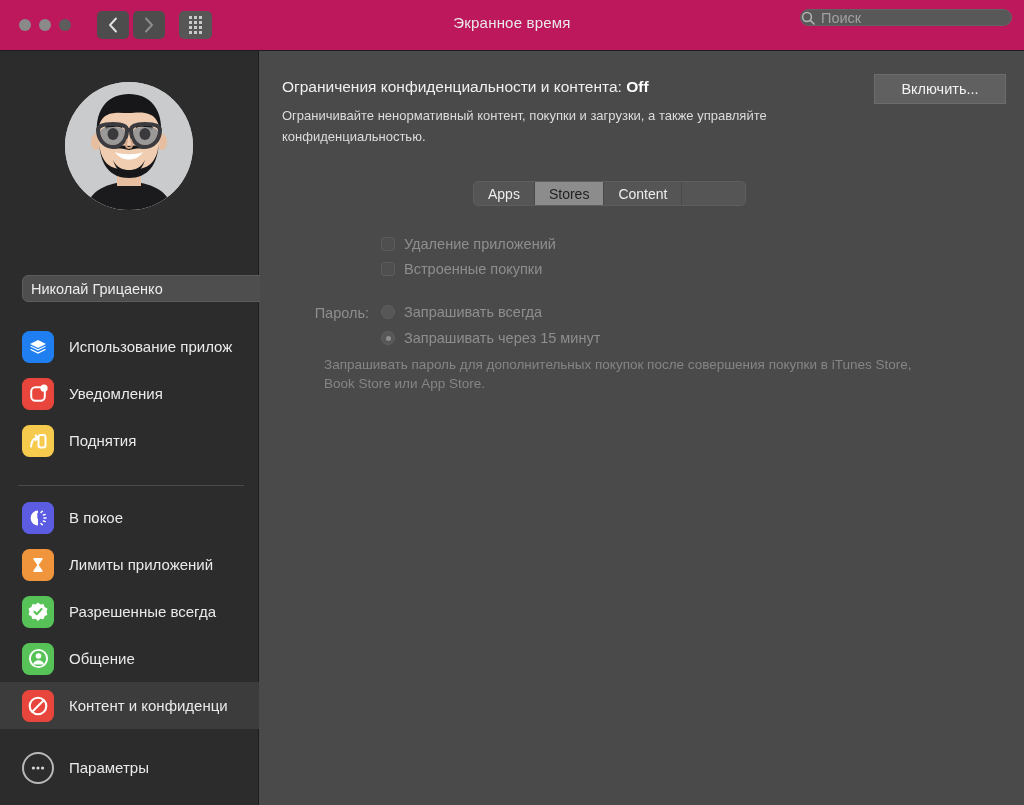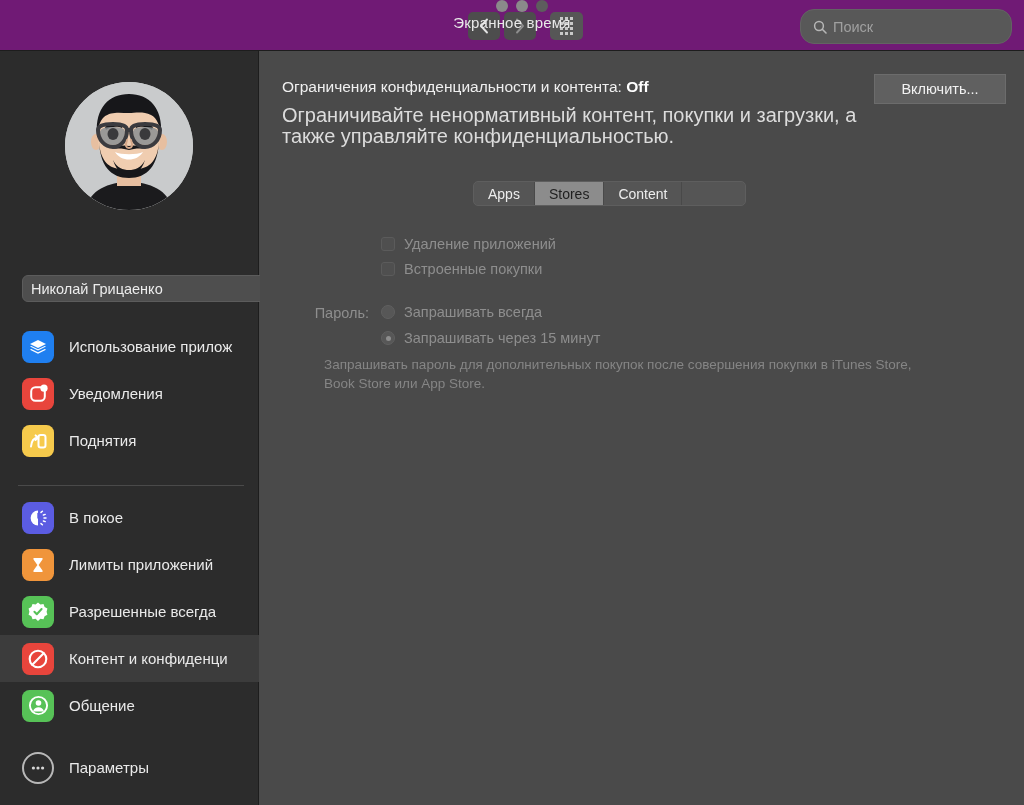--- a/index.html
+++ b/index.html
@@ -7,23 +7,23 @@
     width:1024px; height:805px; overflow:hidden;
     background:#1e1e1e;
     font-family:"Liberation Sans","DejaVu Sans",sans-serif;
     -webkit-font-smoothing:antialiased;
   }
   .window{ position:relative; width:1024px; height:805px; background:#4a4a4a; }
 
   
   .titlebar{
     position:absolute; left:0; top:0; width:1024px; height:51px;
-    background:#701a75;
+    background:#be185d;
     border-bottom:1px solid #1d1d1d;
-    display:flex; align-items:center;flex-direction:column;
+    display:flex; align-items:center;
   }
   .traffic{ display:flex; gap:8px; margin-left:19px; }
   .light{ width:12px; height:12px; border-radius:50%; }
   .light.close{ background:#8a8a8a; }
   .light.min{ background:#8a8a8a; }
   .light.zoom{ background:#5d5d5d; }
 
   .navgroup{ display:flex; gap:4px; margin-left:26px; }
   .navbtn{
     width:32px; height:28px; border-radius:5px; background:#4d4d4d;
@@ -39,23 +39,23 @@
   .dotgrid i{ width:3px; height:3px; background:#c9c9c9; display:block; }
 
   .wintitle{
     position:absolute; left:0; right:0; top:14px;
     text-align:center; color:#e8e8e8; font-size:15px; letter-spacing:.2px;
     pointer-events:none;
   }
 
   .searchbox{
     position:absolute; right:12px; top:9px;
-    width:212px; height:35px; border-radius:14px;
+    width:212px; height:17px; border-radius:14px;
     background:#585858; border:1px solid #636363;
-    display:flex; align-items:center; padding:0 12px;
+    display:flex; align-items:center; padding:0 0;
   }
   .searchbox .mag{ margin-right:6px; flex:none; }
   .searchbox .ph{ color:#a0a0a0; font-size:14.5px; }
 
   
   .sidebar{
     position:absolute; left:0; top:51px; width:259px; height:754px;
     background:#2c2c2c; border-right:1px solid #1d1d1d;
   }
   .avatar{
@@ -105,21 +105,21 @@
 
   
   .content{
     position:absolute; left:260px; top:51px; width:764px; height:754px;
     background:#4a4a4a;
   }
   .hdrrow{ position:absolute; left:22px; top:27px; right:18px; }
   .hdrtitle{ color:#efefef; font-size:15.5px; }
   .hdrtitle b{ font-weight:bold; color:#ffffff; }
   .hdrdesc{
-    color:#dcdcdc; font-size:20px; line-height:21px;
+    color:#dcdcdc; font-size:13px; line-height:21px;
     margin-top:9px; width:600px;
   }
   .enablebtn{
     position:absolute; right:0; top:-4px;
     background:#606060; border:1px solid #6c6c6c; border-radius:0;
     color:#f2f2f2; font-size:14.5px;
     padding:6px 14px; min-width:132px; text-align:center;
     font-family:inherit;
   }
 
@@ -333,39 +333,39 @@
       <div class="navrow">
         <span class="ic" style="background:#57c257">
           <svg width="22" height="22" viewBox="0 0 22 22">
             <path d="M11 1.5 L13.4 3.6 L16.5 3.1 L17.6 6.1 L20.4 7.6 L19.6 10.7 L20.4 13.8 L17.6 15.3 L16.5 18.3 L13.4 17.8 L11 19.9 L8.6 17.8 L5.5 18.3 L4.4 15.3 L1.6 13.8 L2.4 10.7 L1.6 7.6 L4.4 6.1 L5.5 3.1 L8.6 3.6 Z" fill="#fff"></path>
             <path d="M7.4 10.8 L9.8 13.2 L14.6 8" stroke="#57c257" stroke-width="2" fill="none" stroke-linecap="round" stroke-linejoin="round"></path>
           </svg>
         </span>
         <span class="lb">Разрешенные всегда</span>
       </div>
 
+      <div class="navrow">
+        <span class="ic" style="background:#57c257">
+          <svg width="21" height="21" viewBox="0 0 21 21">
+            <circle cx="10.5" cy="10.5" r="8.6" fill="none" stroke="#fff" stroke-width="1.9"></circle>
+            <circle cx="10.5" cy="8" r="2.8" fill="#fff"></circle>
+            <path d="M4.9 16.6 C6 13.6 8 12.3 10.5 12.3 C13 12.3 15 13.6 16.1 16.6" fill="#fff"></path>
+          </svg>
+        </span>
+        <span class="lb">Общение</span>
+      </div>
+
       <div class="navrow selected">
         <span class="ic" style="background:#e8453c">
           <svg width="22" height="22" viewBox="0 0 22 22">
             <circle cx="11" cy="11" r="8.3" fill="none" stroke="#fff" stroke-width="2.1"></circle>
             <line x1="5.3" y1="16.7" x2="16.7" y2="5.3" stroke="#fff" stroke-width="2.1" stroke-linecap="round"></line>
           </svg>
         </span>
         <span class="lb">Контент и конфиденци</span>
-      </div>
-
-      <div class="navrow">
-        <span class="ic" style="background:#57c257">
-          <svg width="21" height="21" viewBox="0 0 21 21">
-            <circle cx="10.5" cy="10.5" r="8.6" fill="none" stroke="#fff" stroke-width="1.9"></circle>
-            <circle cx="10.5" cy="8" r="2.8" fill="#fff"></circle>
-            <path d="M4.9 16.6 C6 13.6 8 12.3 10.5 12.3 C13 12.3 15 13.6 16.1 16.6" fill="#fff"></path>
-          </svg>
-        </span>
-        <span class="lb">Общение</span>
       </div>
     </div>
 
     <div class="bottomrow">
       <span class="ic">
         <svg width="16" height="16" viewBox="0 0 16 16">
           <circle cx="3.4" cy="8" r="1.6" fill="#d7d7d7"></circle>
           <circle cx="8" cy="8" r="1.6" fill="#d7d7d7"></circle>
           <circle cx="12.6" cy="8" r="1.6" fill="#d7d7d7"></circle>
         </svg>

